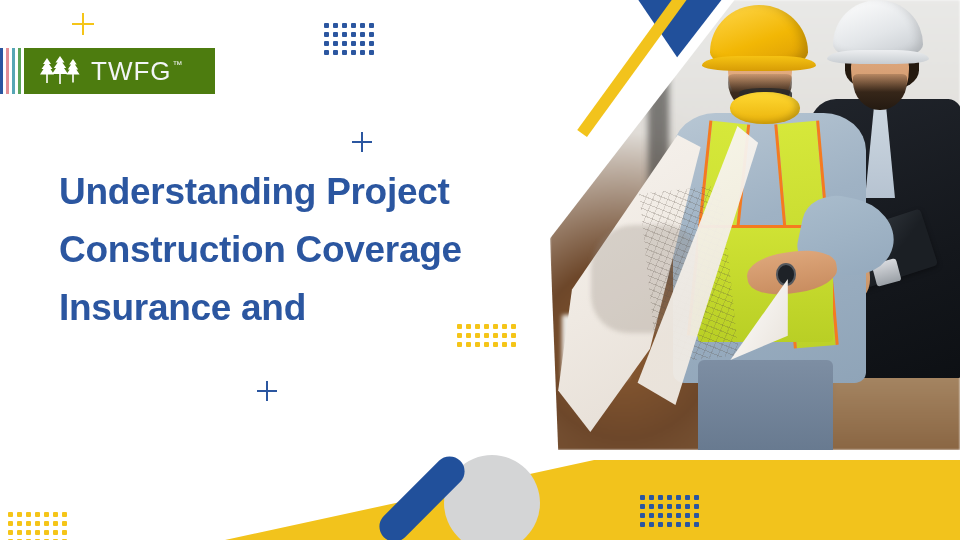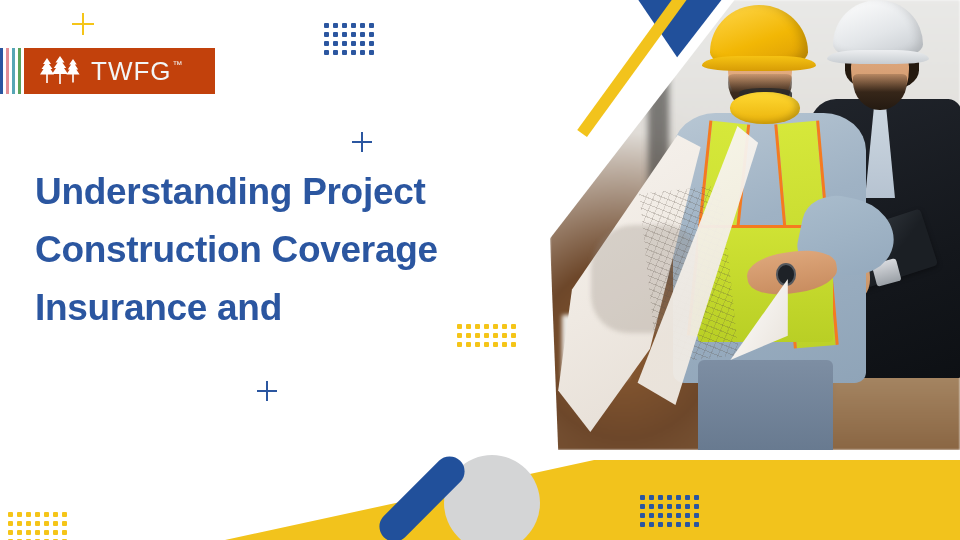--- a/index.html
+++ b/index.html
@@ -24,21 +24,21 @@
     left:0px; top:48px;
     display:flex;
     align-items:stretch;
     height:46px;
     z-index:40;
   }
   .logo-stripes { display:flex; height:46px; }
   .logo-stripes i { display:block; width:3px; height:100%; }
   .stripe-gap { width:2px; background:#ffffff !important; }
   .logo-box {
-    background:#c2410c;
+    background:#4d7c0f;
     height:46px;
     width:191px;
     display:flex;
     align-items:center;
     padding-left:14px;
     gap:9px;
   }
   .trees { display:flex; align-items:flex-end; gap:1px; height:30px; }
   .logo-text {
     color:#f2f5f6;
@@ -57,21 +57,21 @@
     position:absolute;
     left:35px; top:163px;
     width:500px;
     color:#2B56A0;
     font-size:37px;
     font-weight:bold;
     line-height:58px;
     letter-spacing:-0.3px;
     z-index:30;
   }
-  .headline .ln { display:block; white-space:nowrap; }
+  .headline .ln { display:block; white-space:nowrap;margin-left:24px; }
 
   
   .plus { position:absolute; z-index:25; }
   .plus::before, .plus::after {
     content:""; position:absolute; background:currentColor;
   }
   .plus::before { left:50%; top:0; width:2px; height:100%; transform:translateX(-50%); }
   .plus::after  { top:50%; left:0; height:2px; width:100%; transform:translateY(-50%); }
 
   .plus-a { left:72px; top:13px;  width:22px; height:22px; color:#F5C518; }

